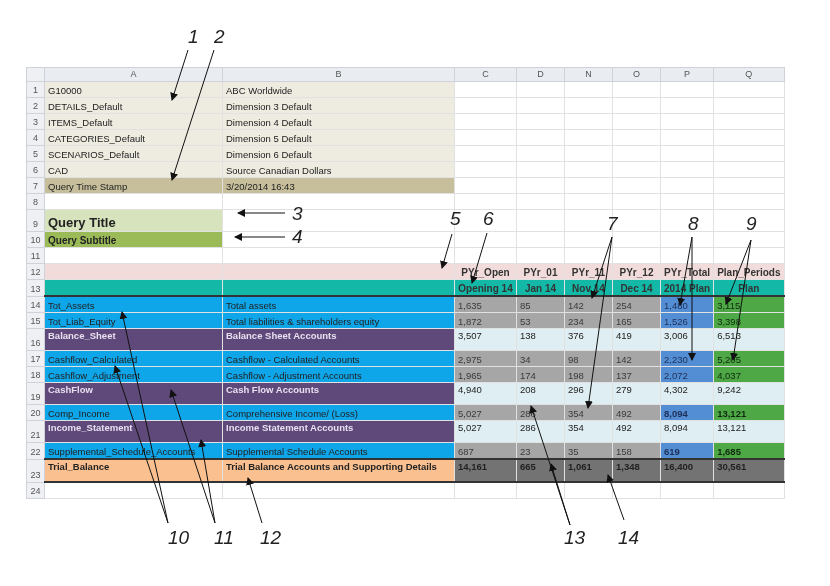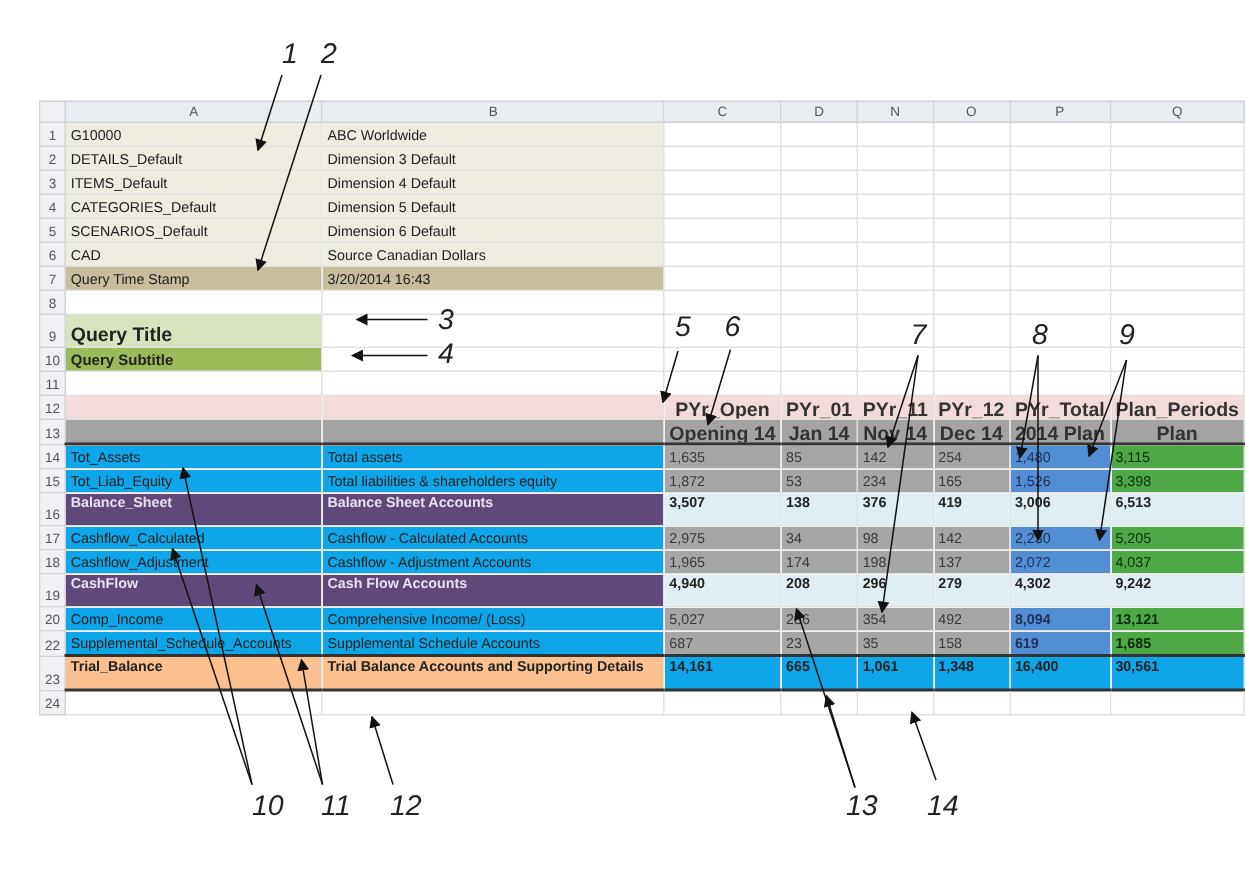--- a/index.html
+++ b/index.html
@@ -10,31 +10,31 @@
   td.rh{width:12px;background:#eef0f4;color:#555;text-align:center;padding:0 2px;font-size:9px;border-color:#cfd3d9;}
   tr.colhdr td{background:#e9ecf1;color:#555;text-align:center;height:12px;font-size:9px;border-color:#cfd3d9;vertical-align:middle;}
   tr.colhdr td.corner{background:#eef0f4;}
   .tall td{height:21px;}
   .num{}
   .meta{background:#eeebe0;}
   .stamp{background:#c7bf9b;}
   .qtitle{background:#d7e3bc;font-size:13px;font-weight:bold;line-height:17px;}
   .qsub{background:#9bbb59;font-weight:bold;font-size:10px;}
   .h12{background:#f2dcdb;}
-  .h13{background:#a3a3a3;margin-top:44px;}
-  .hdr{font-weight:bold;font-size:13px;text-align:center;color:#333;}
+  .h13{background:#14b8a6;margin-top:44px;}
+  .hdr{font-weight:bold;font-size:10px;text-align:center;color:#333;}
   .bot{border-bottom:2px solid #333 !important;}
   .lav{background:#0ea5e9;}
   .dark{background:#5f497a;color:#e8e0f0;font-weight:bold;vertical-align:top;}
   .gray{background:#a6a6a6;color:#3a3a3a;}
   .blue{background:#538ed5;color:#1f2f55;}
   .green{background:#4ea846;color:#0e2a0e;}
-  .pale{background:#dfeef2;font-weight:bold;vertical-align:top;}
+  .pale{background:#dfeef2;font-weight:normal;vertical-align:top;}
   .tb{background:#fac090;font-weight:bold;vertical-align:top;}
-  .tbn{background:#0ea5e9;font-weight:bold;vertical-align:top;}
+  .tbn{background:#737373;font-weight:bold;vertical-align:top;}
   .bold{font-weight:bold;}
   .callout{position:absolute;font-style:italic;font-size:19px;color:#222;font-family:"Liberation Sans",sans-serif;}
   svg.arrows{position:absolute;left:0;top:0;pointer-events:none;}
 </style>
 </head>
 <body>
 
 <div class="sheet">
 <table>
   <colgroup>
@@ -282,20 +282,31 @@
     <td class="lav">Comp_Income</td>
     <td class="lav">Comprehensive Income/ (Loss)</td>
     <td class="gray num">5,027</td>
     <td class="gray num">286</td>
     <td class="gray num">354</td>
     <td class="gray num">492</td>
     <td class="blue num bold">8,094</td>
     <td class="green num bold">13,121</td>
   </tr>
 
+  <tr class="tall">
+    <td class="rh">21</td>
+    <td class="dark">Income_Statement</td>
+    <td class="dark">Income Statement Accounts</td>
+    <td class="pale num">5,027</td>
+    <td class="pale num">286</td>
+    <td class="pale num">354</td>
+    <td class="pale num">492</td>
+    <td class="pale num">8,094</td>
+    <td class="pale num">13,121</td>
+  </tr>
 
   <tr>
     <td class="rh">22</td>
     <td class="lav bot">Supplemental_Schedule_Accounts</td>
     <td class="lav bot">Supplemental Schedule Accounts</td>
     <td class="gray num bot">687</td>
     <td class="gray num bot">23</td>
     <td class="gray num bot">35</td>
     <td class="gray num bot">158</td>
     <td class="blue num bot bold">619</td>

